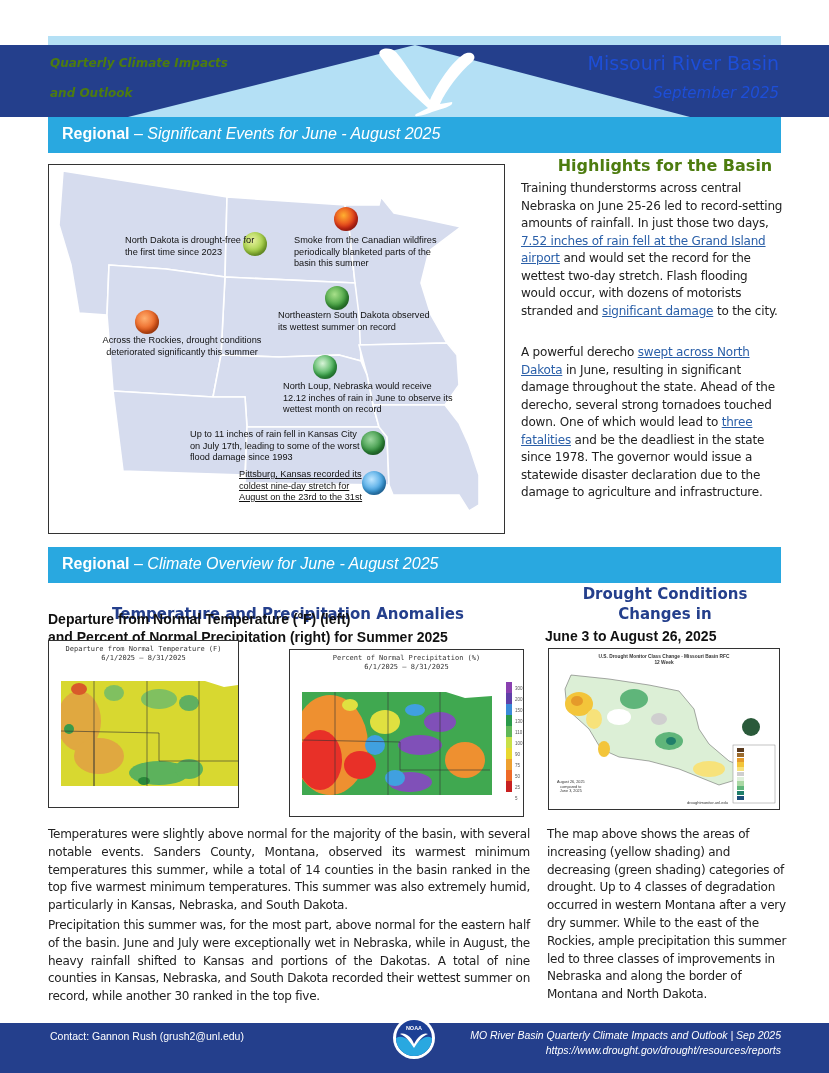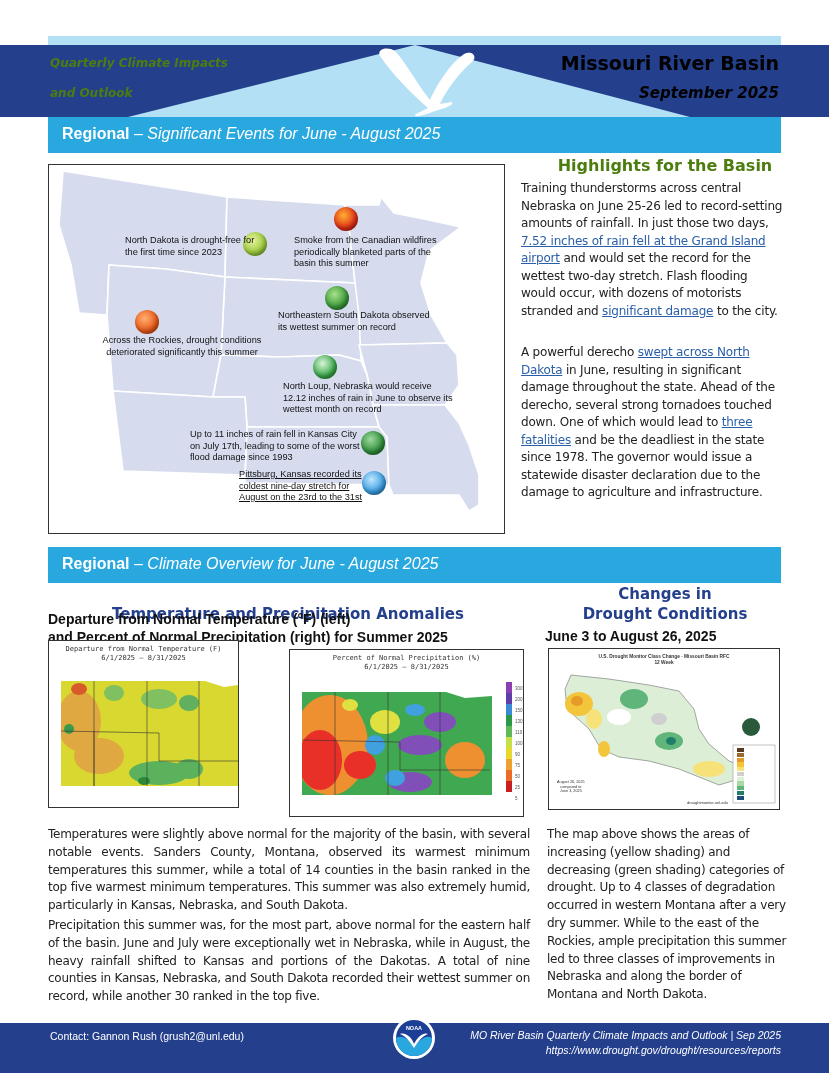--- a/index.html
+++ b/index.html
@@ -4,21 +4,21 @@
 <style>
   * { box-sizing: border-box; margin: 0; padding: 0; }
   html, body { width: 829px; height: 1073px; background: #ffffff; overflow: hidden; }
   body { position: relative; font-family: "Liberation Sans", sans-serif; color: #222; }
 
   
   .hdr-top-light { position: absolute; left: 48px; top: 36px; width: 733px; height: 10px; background: #b4e0f5; }
   .hdr-band { position: absolute; left: 0; top: 45px; width: 829px; height: 72px; background: #243f8c; overflow: hidden; }
   .hdr-tri { position: absolute; left: 0; top: 0; width: 829px; height: 72px; }
   .hdr-title { position: absolute; left: 50px; top: 48px; color: #4d7c0f; font-family: "DejaVu Sans", sans-serif; font-style: italic; font-weight: bold; font-size: 12px; line-height: 30px; }
-  .hdr-right { position: absolute; right: 50px; top: 48px; color: #000000; text-align: right; font-family: "DejaVu Sans", sans-serif; font-weight: bold; }
+  .hdr-right { position: absolute; right: 50px; top: 48px; color: #1d4ed8; text-align: right; font-family: "DejaVu Sans", sans-serif; font-weight: normal; }
   .hdr-right .region { font-size: 19px; line-height: 30px; display: block; }
   .hdr-right .date { font-size: 15px; font-style: italic; line-height: 30px; display: block; }
   .bird { position: absolute; left: 372px; top: 42px; width: 110px; height: 75px; }
 
   
   .sec-bar { position: absolute; left: 48px; width: 733px; height: 36px; background: #29a8e0; color: #fff; padding: 8px 14px; font-size: 16px; }
   .sec-bar .b { font-weight: bold; }
   .sec-bar .i { font-style: italic; }
 
   
@@ -249,22 +249,22 @@
     <div>100</div>
     <div>90</div>
     <div>75</div>
     <div>50</div>
     <div>25</div>
     <div>5</div>
   </div>
 </div>
 
 <div class="sub-title" style="left:545px; top:584px; width:240px; line-height:20px;">
+  <div>Drought Conditions</div>
   <div>Changes in</div>
-  <div>Drought Conditions</div>
 </div>
 <div class="sub-title2" style="left:545px; top:627px; width:240px;">June 3 to August 26, 2025</div>
 
 <div class="mapbox" style="left:548px; top:648px; width:232px; height:162px;">
   <div style="position:absolute; left:0; top:5px; width:100%; text-align:center; font-size:4.8px; line-height:6px; color:#333; font-weight:bold;">
     <div>U.S. Drought Monitor Class Change - Missouri Basin RFC</div>
     <div>12 Week</div>
   </div>
   <svg width="232" height="162" viewBox="0 0 232 162" style="position:absolute;left:0;top:0;">
     <path d="M22,26 L60,30 L100,36 L130,42 L145,60 L150,80 L160,95 L180,112 L196,118 L190,130 L170,136 L150,128 L130,120 L100,112 L70,108 L52,100 L40,80 L18,60 L16,40 Z" fill="#dcefd6" stroke="#555" stroke-width="0.5"></path>

